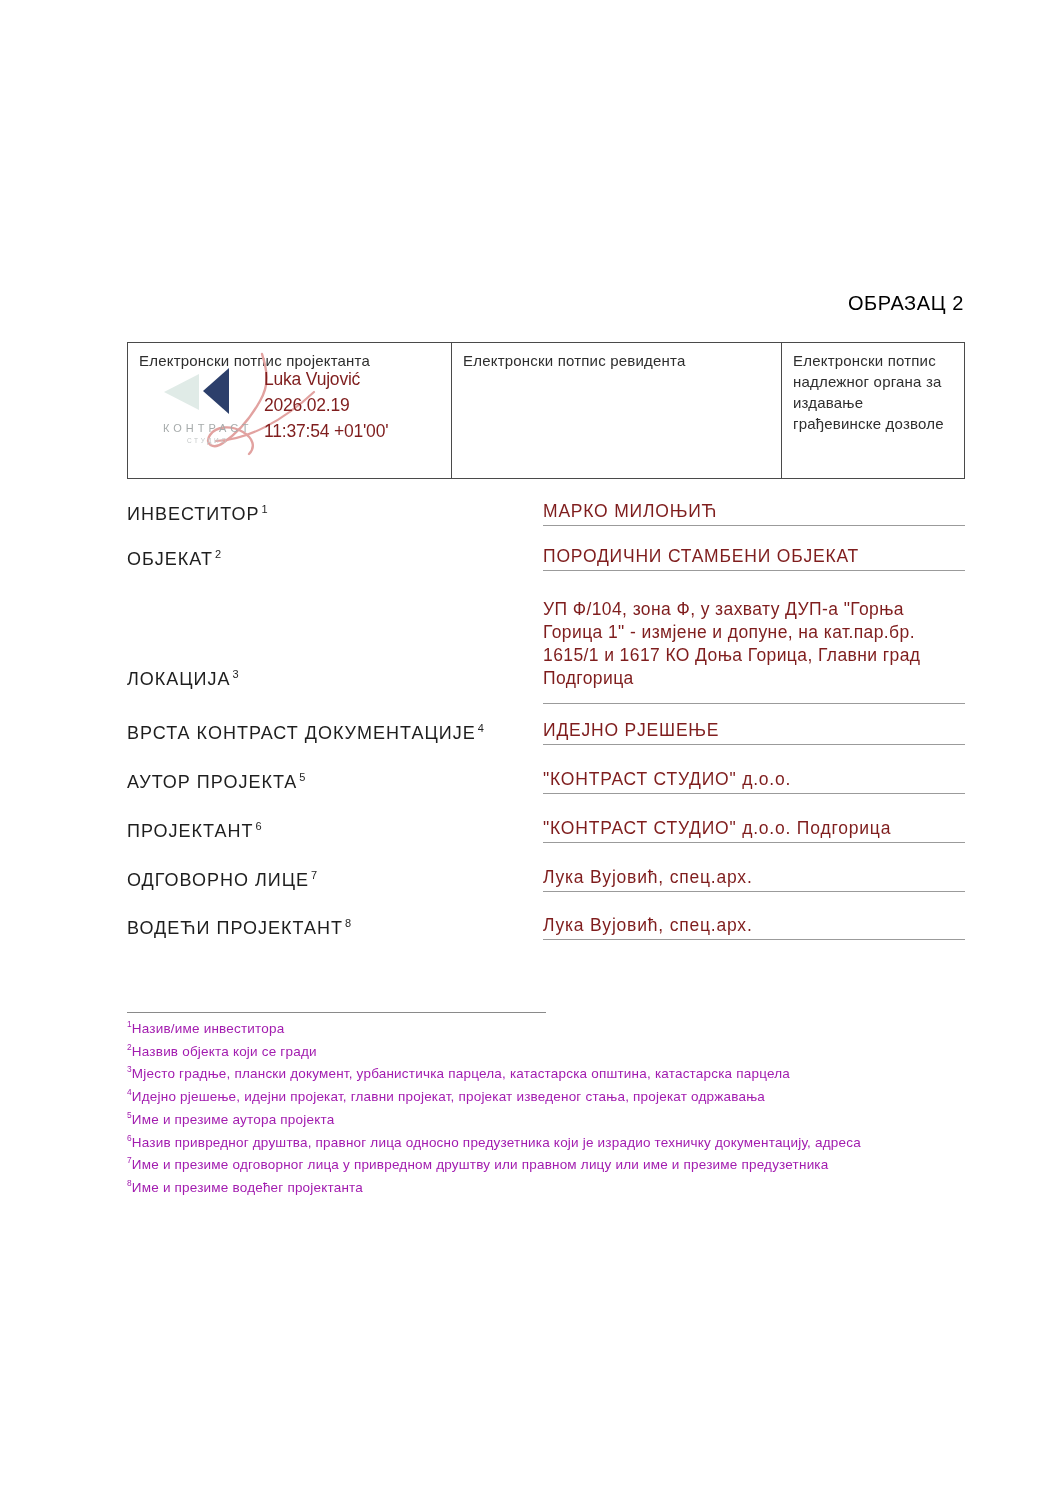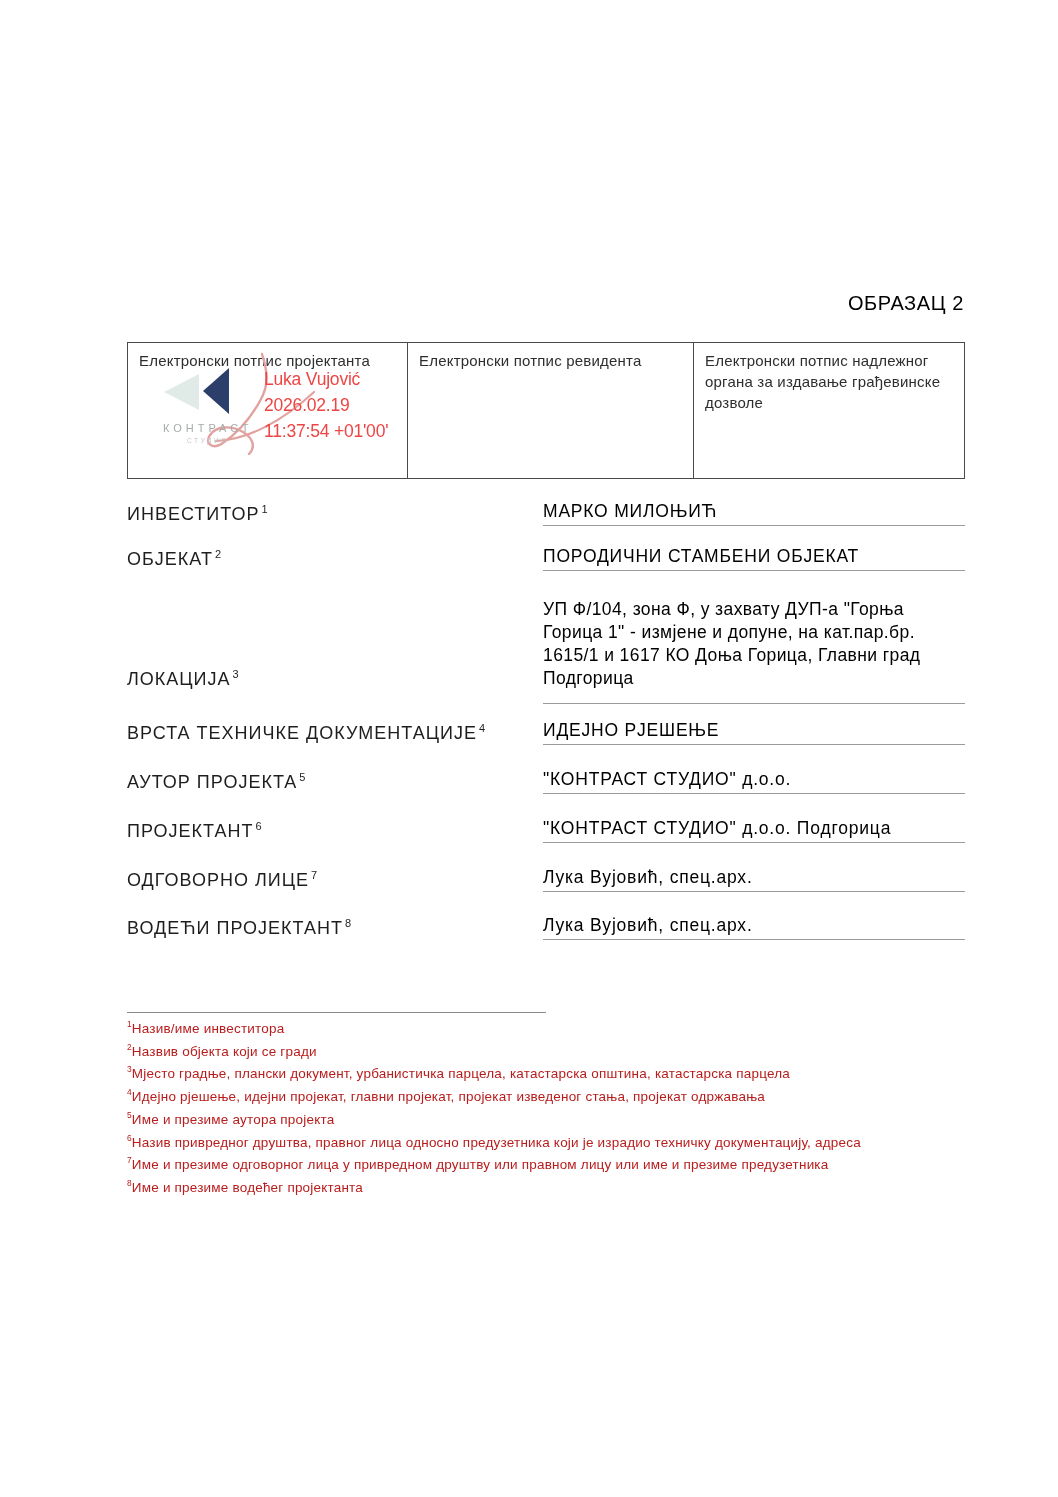--- a/index.html
+++ b/index.html
@@ -11,21 +11,21 @@
   .form-tag {
     position:absolute; top:292px; right:94px;
     font-size:20px; font-weight:normal; letter-spacing:0.6px; color:#000;
   }
   
   .sig-table {
     position:absolute; left:127px; top:342px; width:838px; height:137px;
     display:flex; border:1px solid #4a4a4a; box-sizing:border-box; background:#fff;
   }
   .sig-cell { box-sizing:border-box; padding:7px 11px; position:relative; }
-  .sig-cell + .sig-cell { border-left:1px solid #4a4a4a; }
+  .sig-cell + .sig-cell { border-left:1px solid #4a4a4a;margin-left:44px; }
   .sig-cell.c1 { width:279px; }
   .sig-cell.c2 { width:286px; }
   .sig-cell.c3 { flex:1; }
   .sig-head { font-size:15px; color:#2e2e2e; letter-spacing:0.2px; line-height:21px; display:block; }
   
   .logo-tri-pale {
     position:absolute; left:36px; top:31px; width:0; height:0;
     border-right:35px solid #e0ebe7; border-top:18px solid transparent; border-bottom:18px solid transparent;
   }
   .logo-tri-navy {
@@ -36,39 +36,39 @@
     position:absolute; left:35px; top:79px; font-size:11px;
     letter-spacing:4px; color:#a6abab;
   }
   .logo-sub {
     position:absolute; left:59px; top:94px; font-size:6.5px;
     letter-spacing:2.6px; color:#c3c7c7;
   }
   .sig-flourish { position:absolute; left:72px; top:5px; pointer-events:none; }
   .sig-text {
     position:absolute; left:136px; top:23px; font-size:17.5px; line-height:26px;
-    color:#ef4444; white-space:nowrap; letter-spacing:-0.2px;
+    color:#7f1d1d; white-space:nowrap; letter-spacing:-0.2px;
   }
   
   .f-label {
     position:absolute; left:127px; font-size:18px; color:#1e1e1e;
     letter-spacing:1px; white-space:nowrap;
   }
   .f-label sup { font-size:11px; padding-left:2px; color:#1e1e1e; }
   .f-value {
     position:absolute; left:543px; width:422px; box-sizing:border-box;
-    font-size:17.5px; line-height:20px; color:#000000; letter-spacing:0.8px;
+    font-size:17.5px; line-height:20px; color:#7f1d1d; letter-spacing:0.8px;
     border-bottom:1px solid #9b9b9b; padding-bottom:4px; background:transparent;
   }
   .f-value.multiline { line-height:23px; padding-bottom:13px; letter-spacing:0.4px; }
   
   .fn-sep { position:absolute; left:127px; top:1012px; width:419px; height:0; border-top:1px solid #8a8a8a; }
   .footnotes {
     position:absolute; left:127px; top:1015px; font-size:13.5px; line-height:18.2px;
-    color:#b91c1c; letter-spacing:0.2px;
+    color:#a21caf; letter-spacing:0.2px;
   }
   .fn-line { white-space:nowrap; }
   .fn-line sup { font-size:62%; }
 </style>
 </head>
 <body>
 
 <div class="page">
 
   <div class="form-tag">ОБРАЗАЦ 2</div>
@@ -100,21 +100,21 @@
 
   <div class="f-label" style="top:503px"><span>ИНВЕСТИТОР</span><sup>1</sup></div>
   <div class="f-value" style="top:501px">МАРКО МИЛОЊИЋ</div>
 
   <div class="f-label" style="top:548px"><span>ОБЈЕКАТ</span><sup>2</sup></div>
   <div class="f-value" style="top:546px">ПОРОДИЧНИ СТАМБЕНИ ОБЈЕКАТ</div>
 
   <div class="f-label" style="top:668px"><span>ЛОКАЦИЈА</span><sup>3</sup></div>
   <div class="f-value multiline" style="top:598px">УП Ф/104, зона Ф, у захвату ДУП-а "Горња Горица 1" - измјене и допуне, на кат.пар.бр. 1615/1 и 1617 КО Доња Горица, Главни град Подгорица</div>
 
-  <div class="f-label" style="top:722px"><span>ВРСТА ТЕХНИЧКЕ ДОКУМЕНТАЦИЈЕ</span><sup>4</sup></div>
+  <div class="f-label" style="top:722px"><span>ВРСТА КОНТРАСТ ДОКУМЕНТАЦИЈЕ</span><sup>4</sup></div>
   <div class="f-value" style="top:720px">ИДЕЈНО РЈЕШЕЊЕ</div>
 
   <div class="f-label" style="top:771px"><span>АУТОР ПРОЈЕКТА</span><sup>5</sup></div>
   <div class="f-value" style="top:769px">"КОНТРАСТ СТУДИО" д.о.о.</div>
 
   <div class="f-label" style="top:820px"><span>ПРОЈЕКТАНТ</span><sup>6</sup></div>
   <div class="f-value" style="top:818px">"КОНТРАСТ СТУДИО" д.о.о. Подгорица</div>
 
   <div class="f-label" style="top:869px"><span>ОДГОВОРНО ЛИЦЕ</span><sup>7</sup></div>
   <div class="f-value" style="top:867px">Лука Вујовић, спец.арх.</div>

